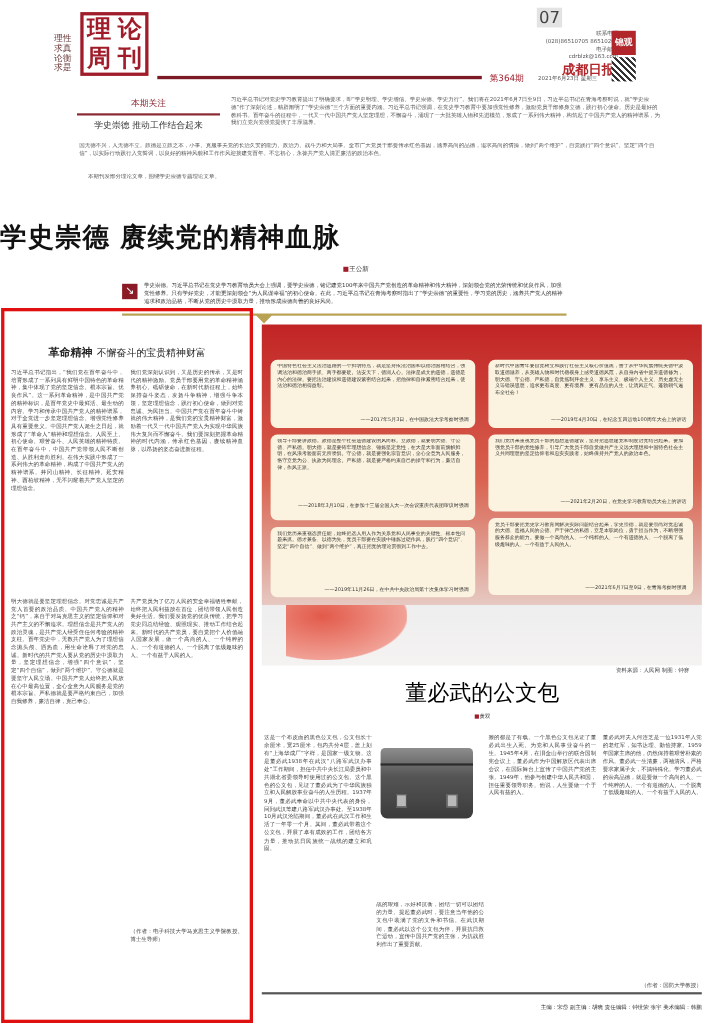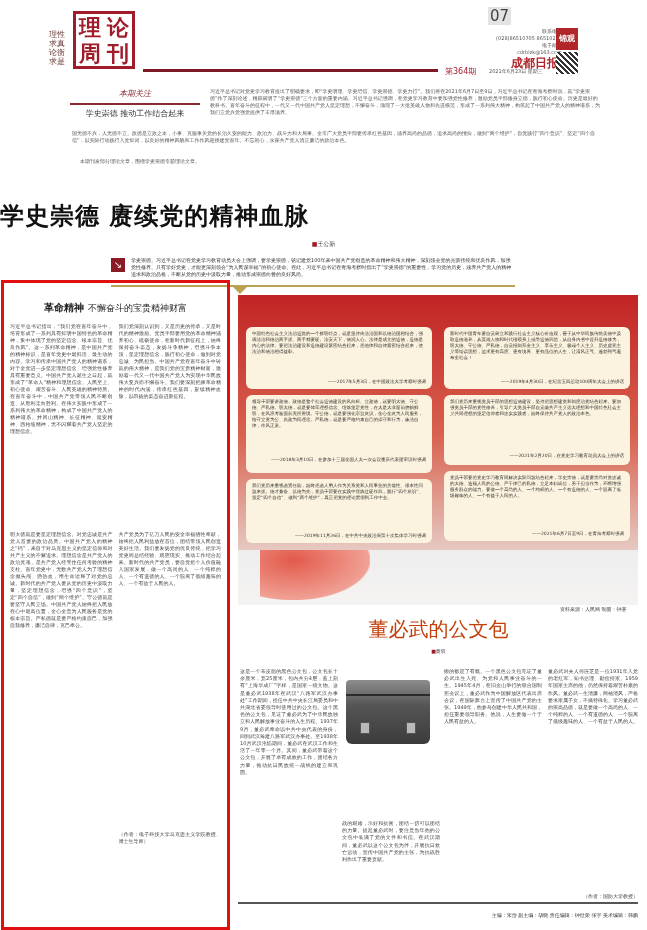--- a/index.html
+++ b/index.html
@@ -18,50 +18,50 @@
   .bar { position: absolute; left: 143px; top: 69px; width: 295px; height: 3px; background: #7b1a24; }
   .pageno { position: absolute; left: 488px; top: 7px; font-size: 15px; color: #444; background: #e3e3e3; padding: 0 2px; }
   .paper { position: absolute; left: 511px; top: 19px; font-family: "DejaVu Serif", serif; font-size: 12px; color: #b0262b; font-weight: bold; margin-top: 36px; }
   .contact { position: absolute; left: 476px; top: 28px; width: 86px; font-size: 5px; line-height: 7px; color: #555; text-align: right; }
   .issue { position: absolute; left: 445px; top: 66px; font-size: 8px; font-weight: normal; color: #a01c2a; }
   .date { position: absolute; left: 489px; top: 68px; font-size: 5px; color: #555; }
   .brand { position: absolute; left: 556px; top: 28px; width: 22px; height: 22px; background: #b0262b; color: #fff; font-size: 8px; font-weight: bold; text-align: center; line-height: 22px; }
   .qr { position: absolute; left: 556px; top: 52px; width: 22px; height: 22px; background: repeating-linear-gradient(45deg,#333 0 2px,#fff 2px 4px); }
 
   .focus { position: absolute; left: 70px; top: 88px; width: 130px; text-align: center; }
-  .focus .lab { font-size: 8px; color: #8a2a32; font-style: italic; }
+  .focus .lab { font-size: 8px; color: #8a2a32; }
   .focus .rule { margin: 4px 0 3px; height: 2px; background: #8a2a32; }
   .focus .ttl { font-size: 8px; color: #333; }
   .introtext { position: absolute; font-size: 5px; line-height: 7px; color: #555; overflow: hidden; }
 
   .headline { position: absolute; left: 0; top: 200px; width: 647px; text-align: left; font-size: 24px; font-weight: bold; color: #111; letter-spacing: 1px; }
   .byline { position: absolute; left: 0; top: 240px; width: 647px; text-align: center; font-size: 6px; color: #444; }
   .byline b { color: #a01c2a; }
   .editor-icon { position: absolute; left: 111px; top: 258px; width: 14px; height: 14px; background: #8a1a25; color: #fff; font-size: 10px; line-height: 14px; text-align: center; }
   .editor-note { position: absolute; left: 131px; top: 257px; width: 384px; font-size: 5px; line-height: 7px; color: #333; }
   .note-rule { position: absolute; left: 111px; top: 285px; width: 404px; height: 2px; background: #b9a253; }
   .note-tail { position: absolute; left: 232px; top: 286px; width: 0; height: 0; border-left: 8px solid transparent; border-right: 8px solid transparent; border-top: 8px solid #b9a253; }
 
-  .leftcol { position: absolute; left: 1px; top: 280px; width: 229px; height: 650px; border: 3px solid #e01010; padding: 8px 6px; }
+  .leftcol { position: absolute; left: 1px; top: 280px; width: 229px; height: 650px; border: 3px solid #e01010; padding: 21px 6px; }
   .sec-h { font-size: 9px; color: #222; margin: 10px 0 8px; text-align: center; }
   .sec-h b { font-size: 10px; margin-right: 4px; }
   .cols2 { display: grid; grid-template-columns: 1fr 1fr; gap: 6px; }
   .txt { font-size: 5px; line-height: 7px; color: #444; text-align: justify; }
 
   .quotebox { position: absolute; left: 238px; top: 295px; width: 400px; height: 255px; background: linear-gradient(180deg,#c12424 0%,#d9624f 55%,#e6c9c2 100%); }
   .quote-title { position: absolute; left: 0; top: 8px; width: 400px; text-align: center; font-size: 14px; font-weight: bold; color: #fff; }
   .quote-title .cal { font-family: "DejaVu Serif", serif; font-style: italic; margin-right: 10px; text-shadow: 1px 1px 0 #7a0d14; }
   .qcard { position: absolute; background: #fbf3df; border-radius: 6px; padding: 4px 6px; }
   .qcard .qt { font-size: 4.5px; line-height: 6px; color: #333; }
   .qcard .qs { font-size: 4.5px; color: #333; text-align: right; margin-top: 2px; }
   .illus { position: absolute; left: 238px; top: 550px; width: 400px; height: 55px; background: linear-gradient(180deg,#eee 0%,#f5f3f2 100%); overflow: hidden; }
   .flag { position: absolute; left: 22px; top: 0; width: 110px; height: 50px; background: radial-gradient(ellipse at 30% 20%,#e25a4a,#f1a196 70%,transparent 72%); }
   .credit { position: absolute; left: 560px; top: 606px; font-size: 5px; color: #444; }
 
-  .h2 { position: absolute; left: 230px; top: 616px; width: 417px; text-align: center; font-size: 20px; color: #c2410c; }
+  .h2 { position: absolute; left: 230px; top: 616px; width: 417px; text-align: center; font-size: 20px; color: #000000; }
   .byline2 { position: absolute; left: 230px; top: 648px; width: 417px; text-align: center; font-size: 5px; color: #444; }
   .byline2 b { color: #a01c2a; }
   .art { position: absolute; top: 668px; font-size: 5px; line-height: 7.2px; color: #444; text-align: justify; overflow: hidden; }
   .bag { position: absolute; left: 346px; top: 680px; width: 84px; height: 64px; border-radius: 4px 4px 6px 6px; background: linear-gradient(180deg,#8d8d8d 0%,#555 40%,#3b3b3b 100%); }
   .bag::before { content: ""; position: absolute; left: 0; top: 14px; width: 84px; height: 2px; background: #2b2b2b; }
   .latch { position: absolute; top: 42px; width: 10px; height: 12px; background: #b9b9b9; border: 1px solid #555; }
   .endrule { position: absolute; left: 238px; top: 902px; width: 400px; height: 2px; background: #555; }
   .editors { position: absolute; left: 238px; top: 912px; width: 400px; text-align: right; font-size: 5px; color: #333; }
 </style>
 </head>

